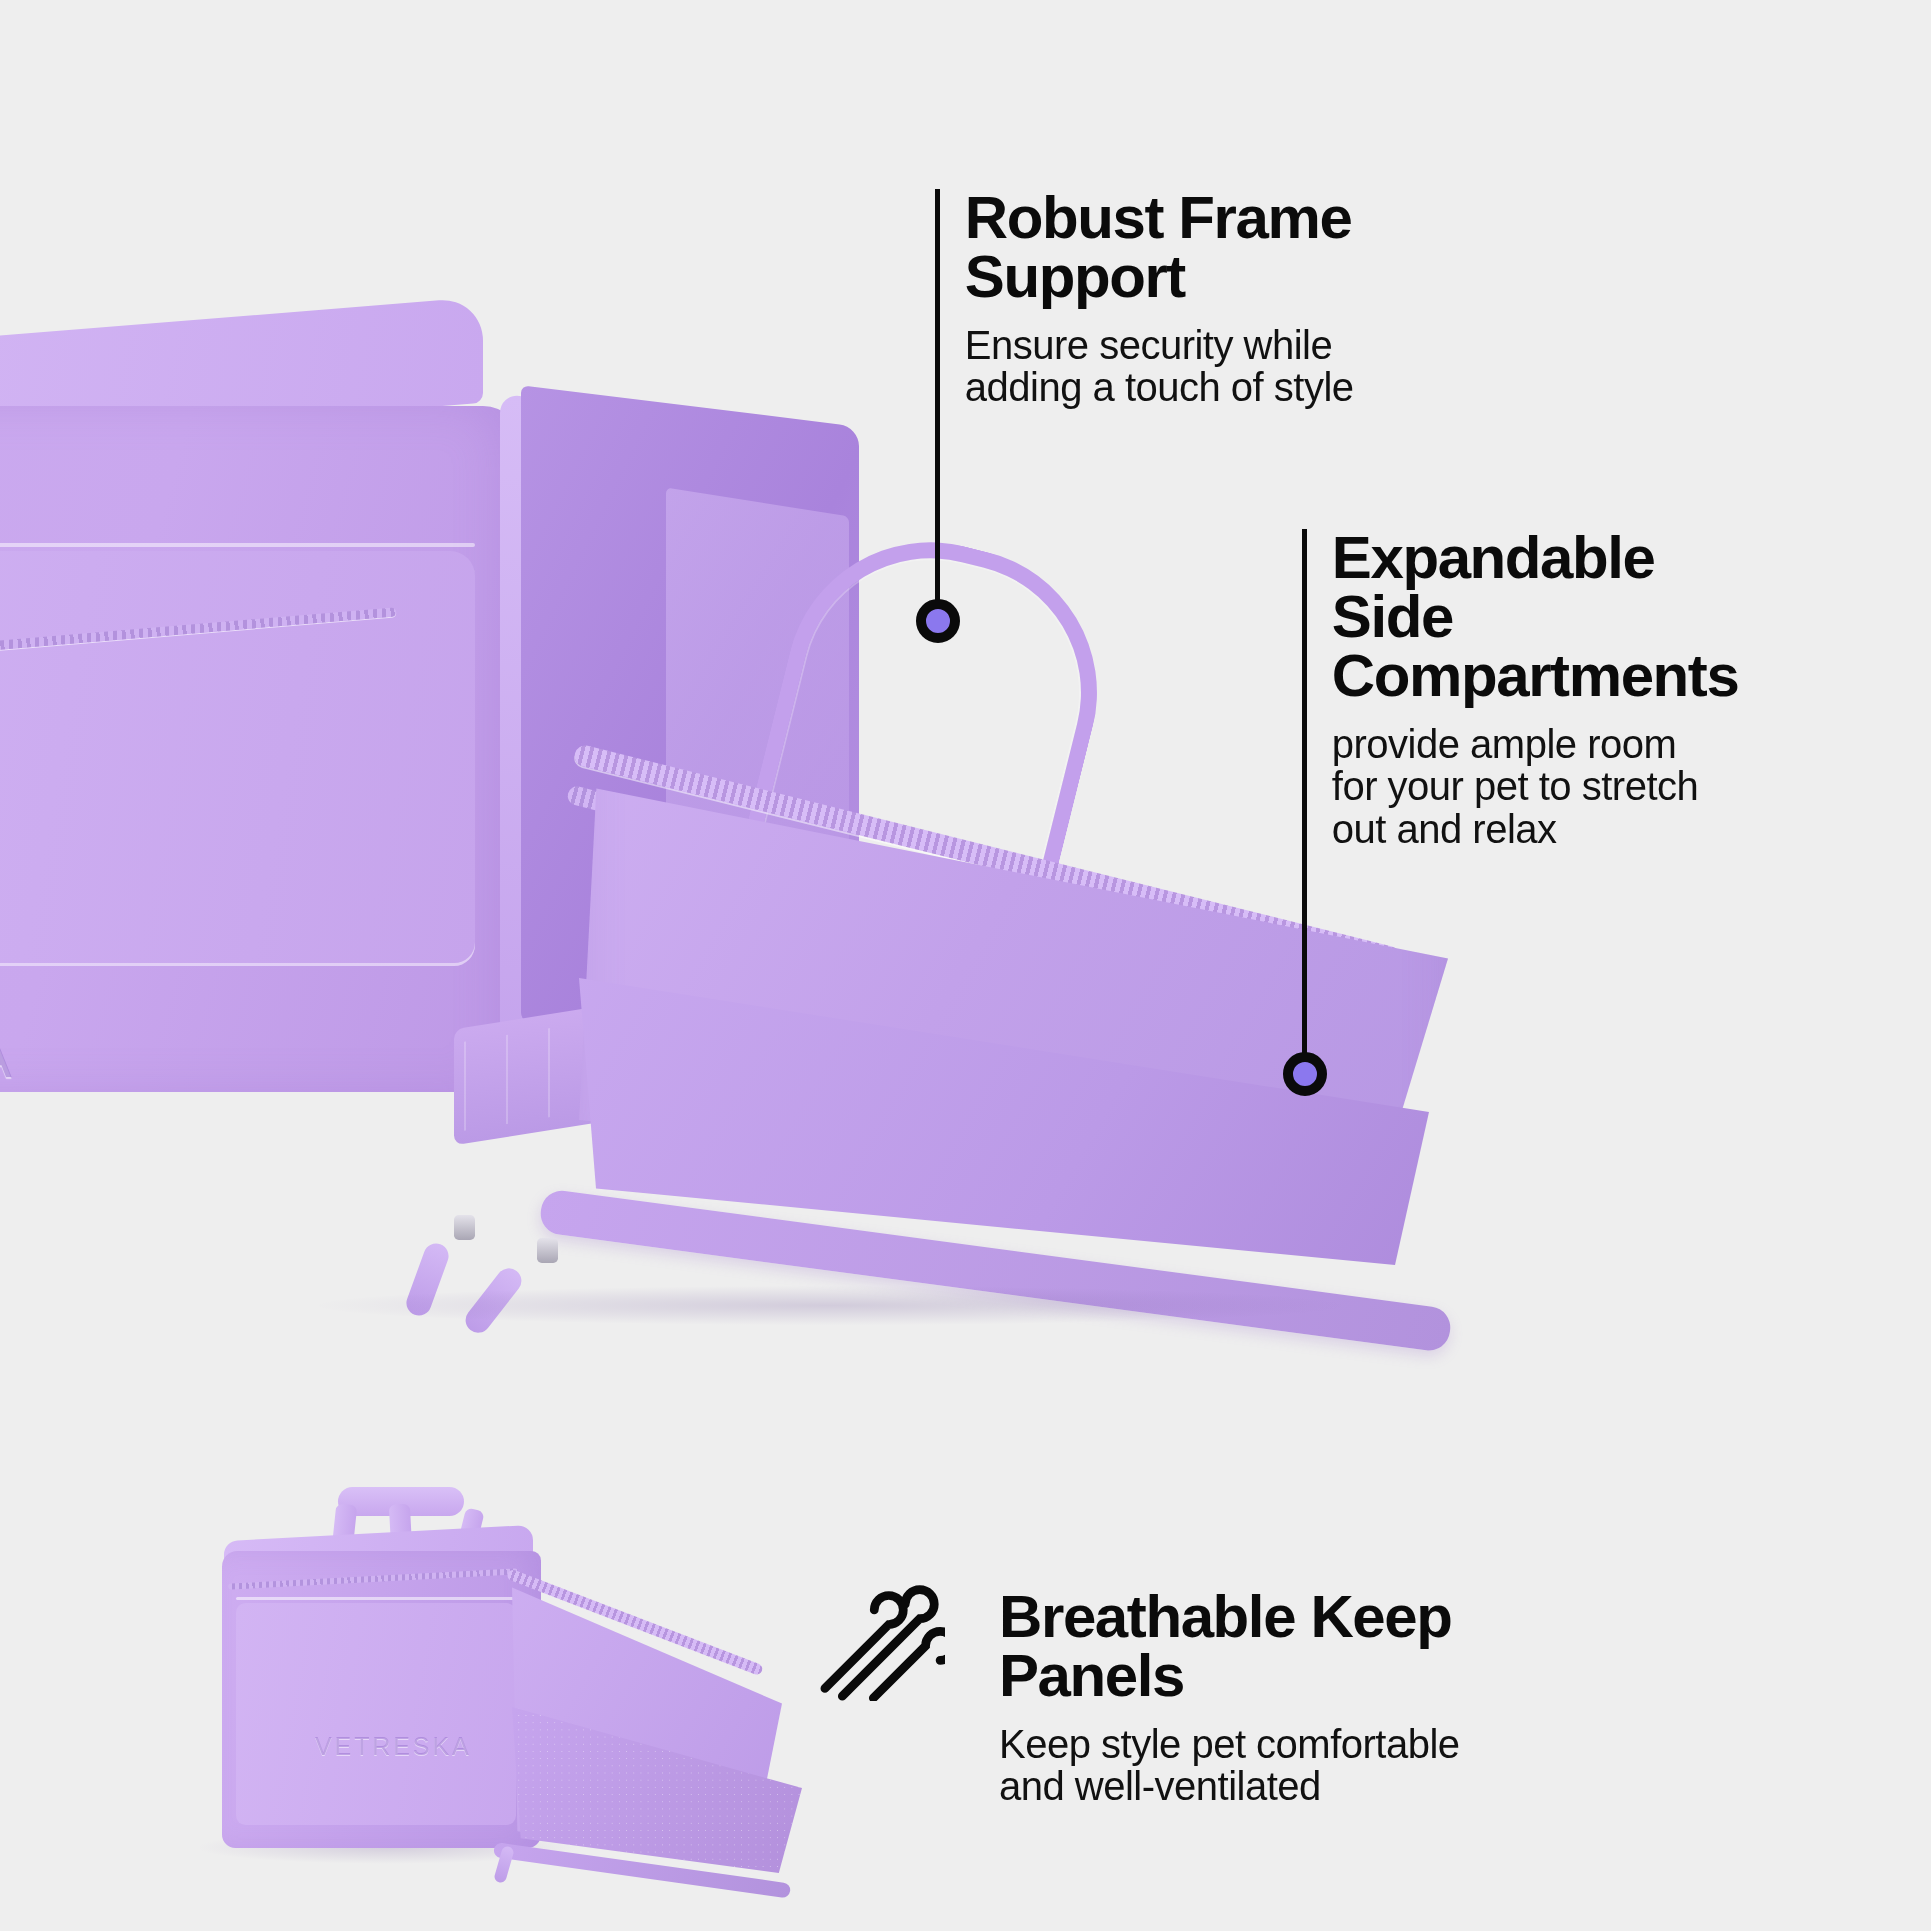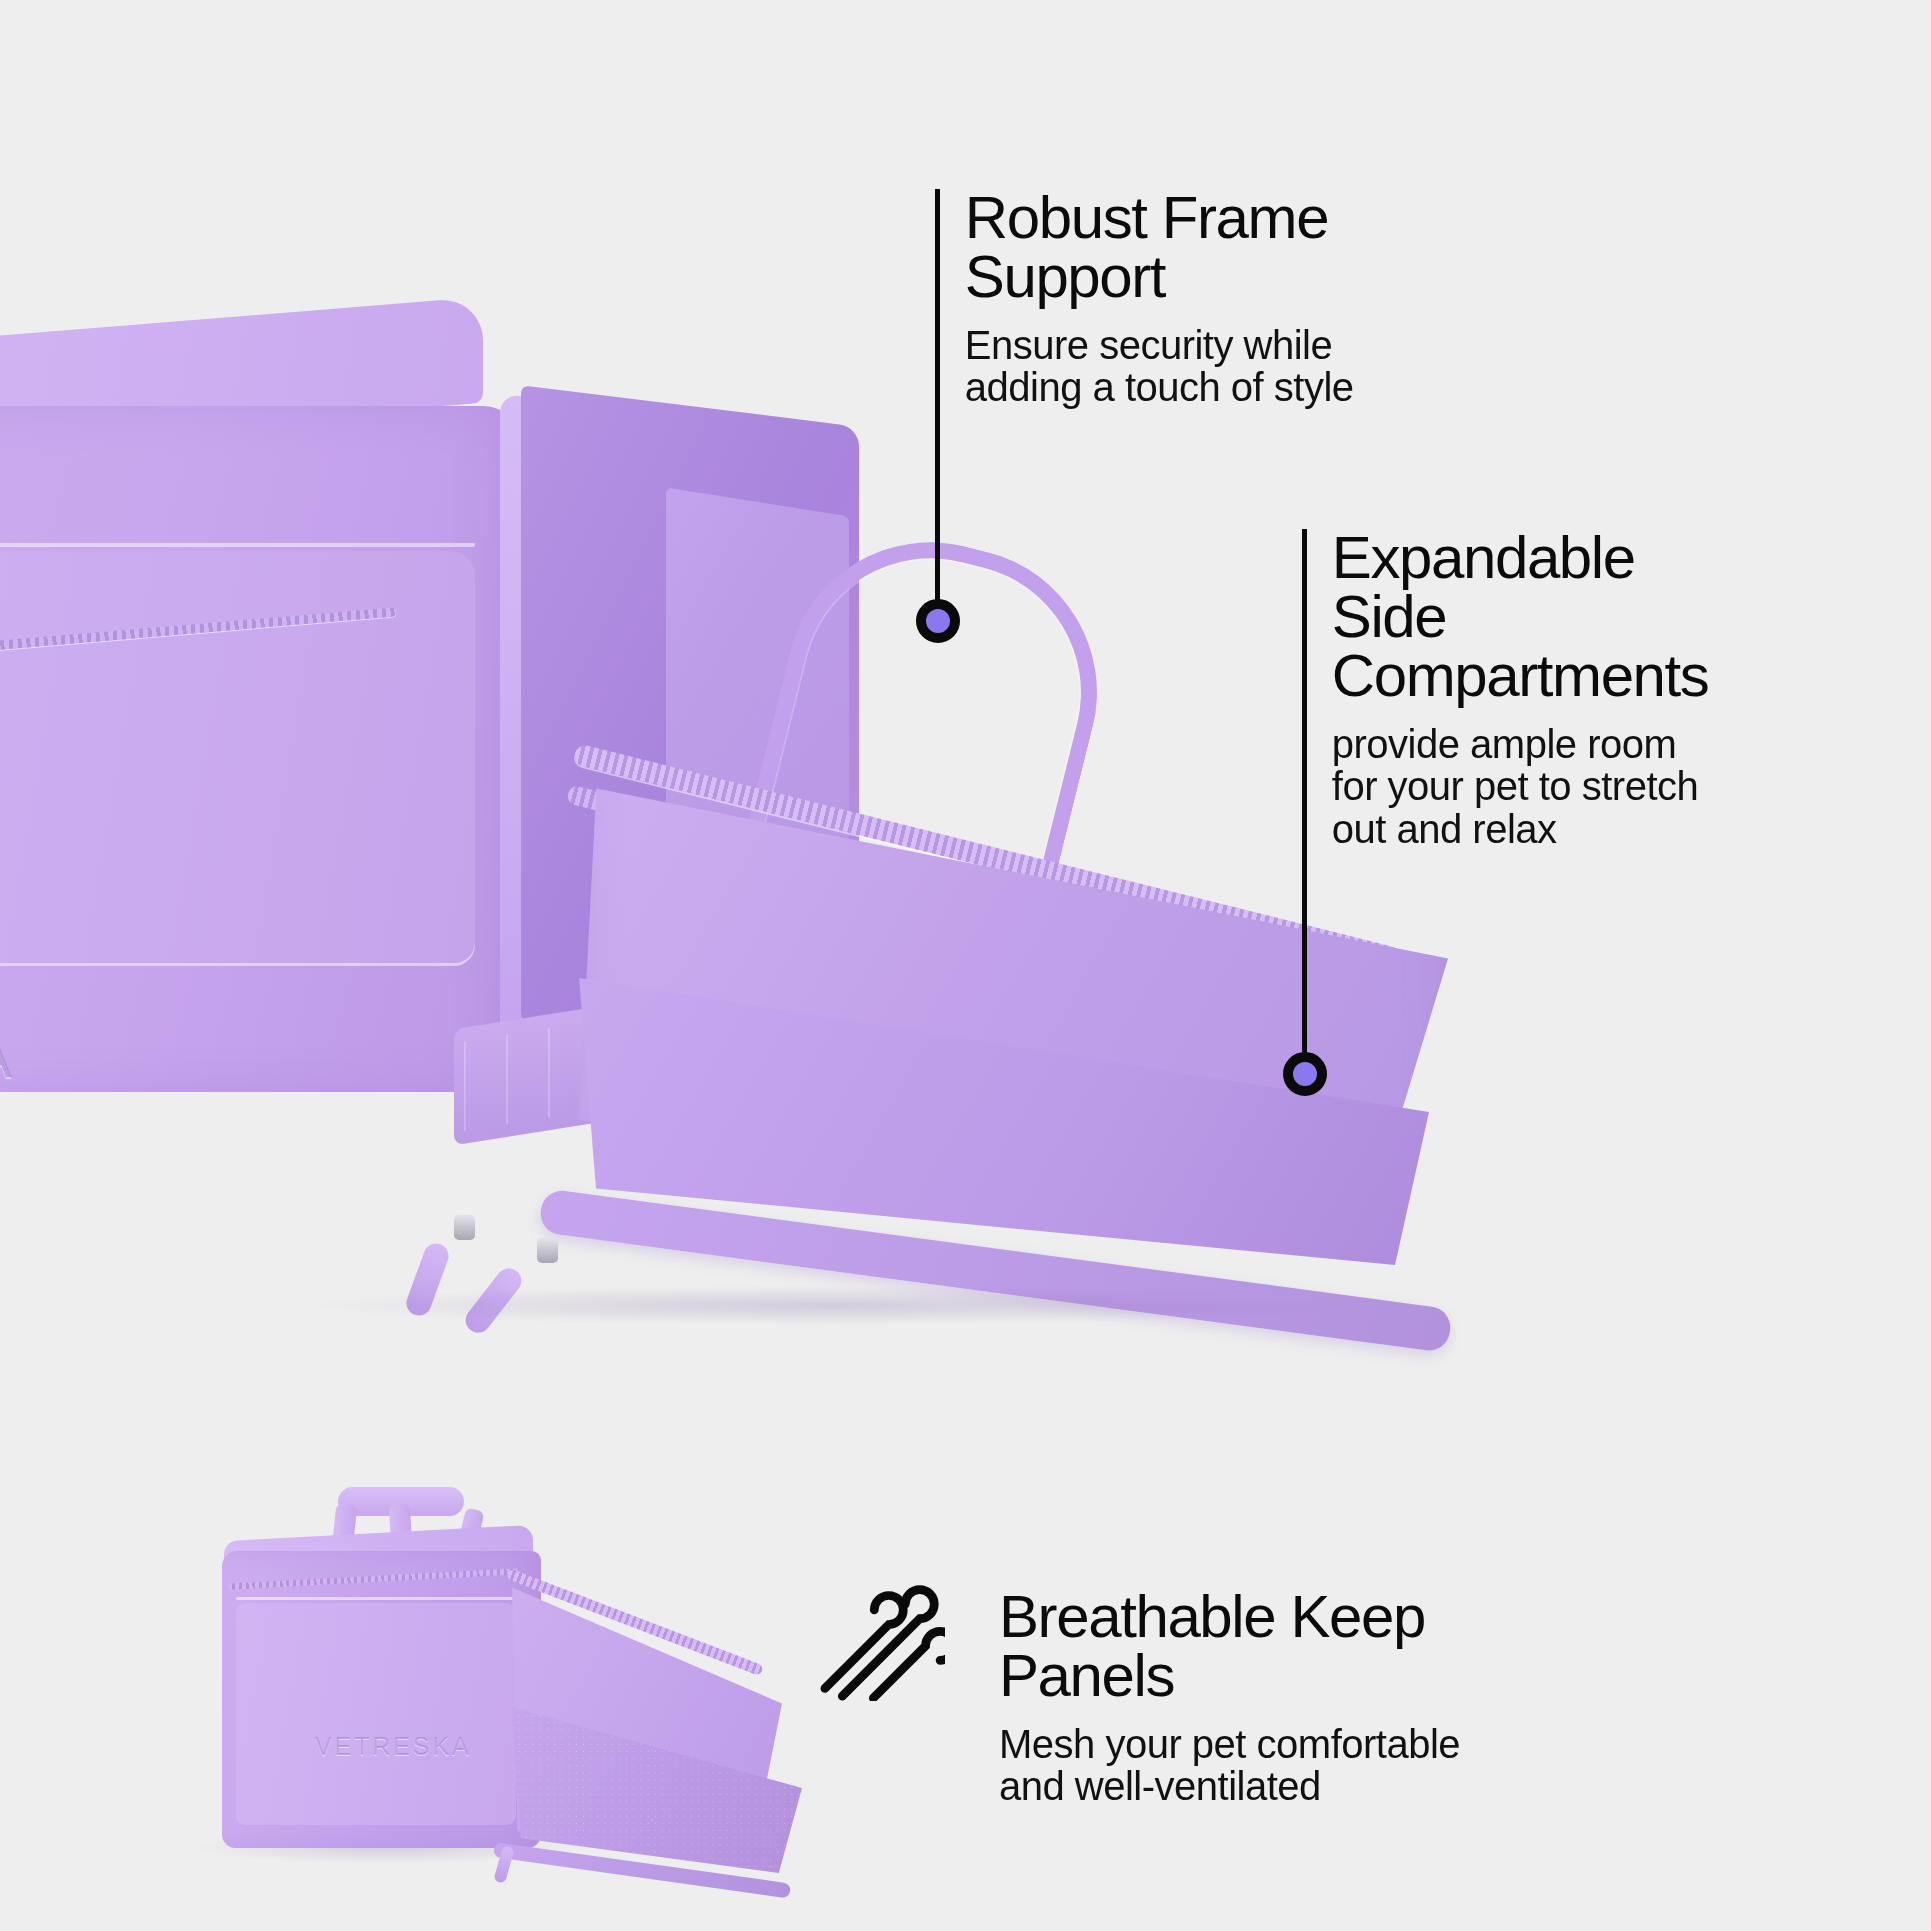--- a/index.html
+++ b/index.html
@@ -9,21 +9,21 @@
     font-family:"Liberation Sans","DejaVu Sans",sans-serif;
     -webkit-font-smoothing:antialiased;
   }
   .stage{position:absolute;inset:0;}
 
   
   .callout{position:absolute;display:flex;align-items:flex-start;}
   .rule{width:4.8px;background:#0a0a0a;flex:0 0 auto;}
   .ctext{padding-left:25px;}
   .chead{
-    font-weight:400;color:#0b0b0b;letter-spacing:-1.4px;
+    font-weight:700;color:#0b0b0b;letter-spacing:-1.4px;
     line-height:.98;white-space:pre-line;margin:0;
   }
   .cbody{
     font-weight:400;color:#111;letter-spacing:-0.5px;
     line-height:1.06;white-space:pre-line;margin:11.6px 0 0 0;
   }
 
   #callout1{left:935px;top:189px;height:232px;}
   #callout1 .chead{font-size:60px;}
   #callout1 .cbody{font-size:40px;margin-top:17.4px;}
@@ -356,19 +356,19 @@
     <g fill="none" stroke="#0a0a0a" stroke-width="9" stroke-linecap="round">
       <path d="M6 112 L72 46 a15 15 0 1 0 -15 -15"></path>
       <path d="M24 120 L104 40 a15 15 0 1 0 -15 -15"></path>
       <path d="M56 122 L110 68 a15 15 0 1 1 15 15"></path>
     </g>
   </svg>
   <div class="callout" id="callout3">
     <div class="ctext" style="padding-left:0;">
       <div class="chead">Breathable Keep
 Panels</div>
-      <div class="cbody">Mesh your pet comfortable
+      <div class="cbody">Keep style pet comfortable
 and well-ventilated</div>
     </div>
   </div>
 
 </div>
 
 
 </body></html>

